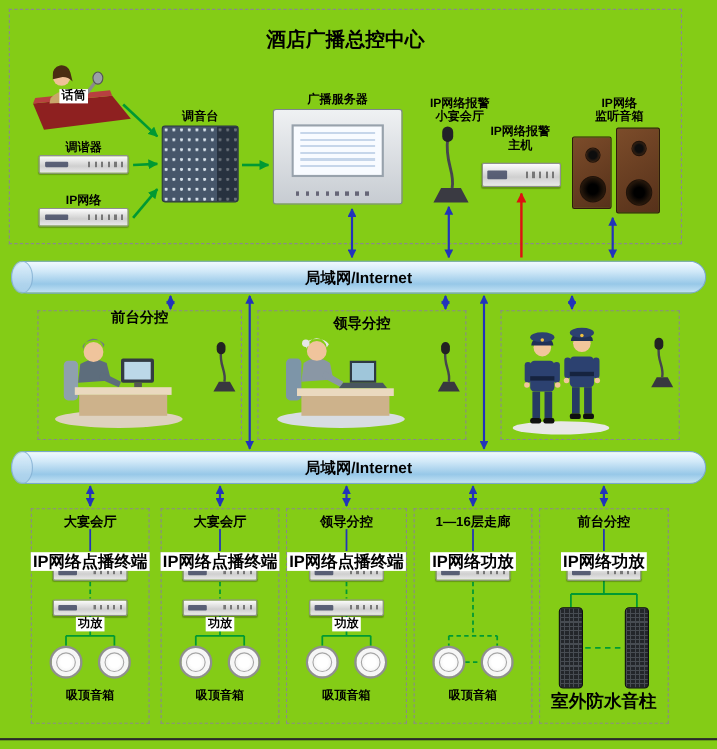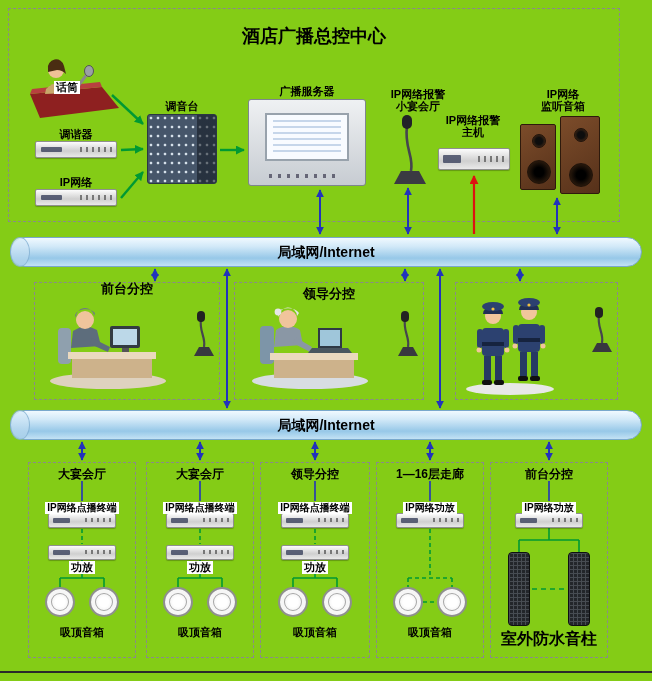--- a/index.html
+++ b/index.html
@@ -3,21 +3,21 @@
 <meta charset="utf-8">
 <style>
   *{margin:0;padding:0;box-sizing:border-box}
   html,body{background:#fff}
   body{font-family:"Liberation Sans","DejaVu Sans",sans-serif;color:#000}
   .canvas{position:relative;width:652px;height:681px;background:#84cc16;overflow:hidden}
   .overlay{position:absolute;left:0;top:0;z-index:1;pointer-events:none}
   .dashed-box{position:absolute;border:1px dashed #8a8a8a;background:transparent;z-index:0}
   .lbl{position:absolute;font-weight:bold;z-index:3;line-height:1.15;white-space:nowrap}
   .c{text-align:center}
-  .s18{font-size:18px}.s13{font-size:13px}.s12{font-size:12px}.s11{font-size:11px}.s10{font-size:16px}.s9{font-size:10px}
+  .s18{font-size:18px}.s13{font-size:13px}.s12{font-size:12px}.s11{font-size:11px}.s10{font-size:16px}.s9{font-size:15px}
   .wbg{background:#fff;padding:0 2px;display:inline-block}
   .pipe{position:absolute;left:10px;width:632px;height:30px;z-index:2;text-align:center;line-height:28px;
         font-weight:bold;font-size:14px;border:1px solid #79a8cc;border-radius:15px;
         background:linear-gradient(#f0f9ff 0%,#d2e9f8 30%,#97c8e8 72%,#c3e2f4 100%)}
   .pipe::before{content:"";position:absolute;left:-1px;top:-1px;width:18px;height:28px;border-radius:50%;
         background:linear-gradient(#ddeffb,#a4cde9);border:1px solid #86b2d4;opacity:.85}
   .rack{position:absolute;z-index:2;background:linear-gradient(#fcfcfc,#cfcfcf 60%,#e9e9e9);
         border:1px solid #8f8f8f;border-radius:2px;box-shadow:0 1px 1px rgba(0,0,0,.25)}
   .rack::before{content:"";position:absolute;left:6%;top:30%;width:26%;height:38%;background:#39415c;opacity:.8;border-radius:1px}
   .rack::after{content:"";position:absolute;right:5%;top:34%;width:40%;height:30%;

